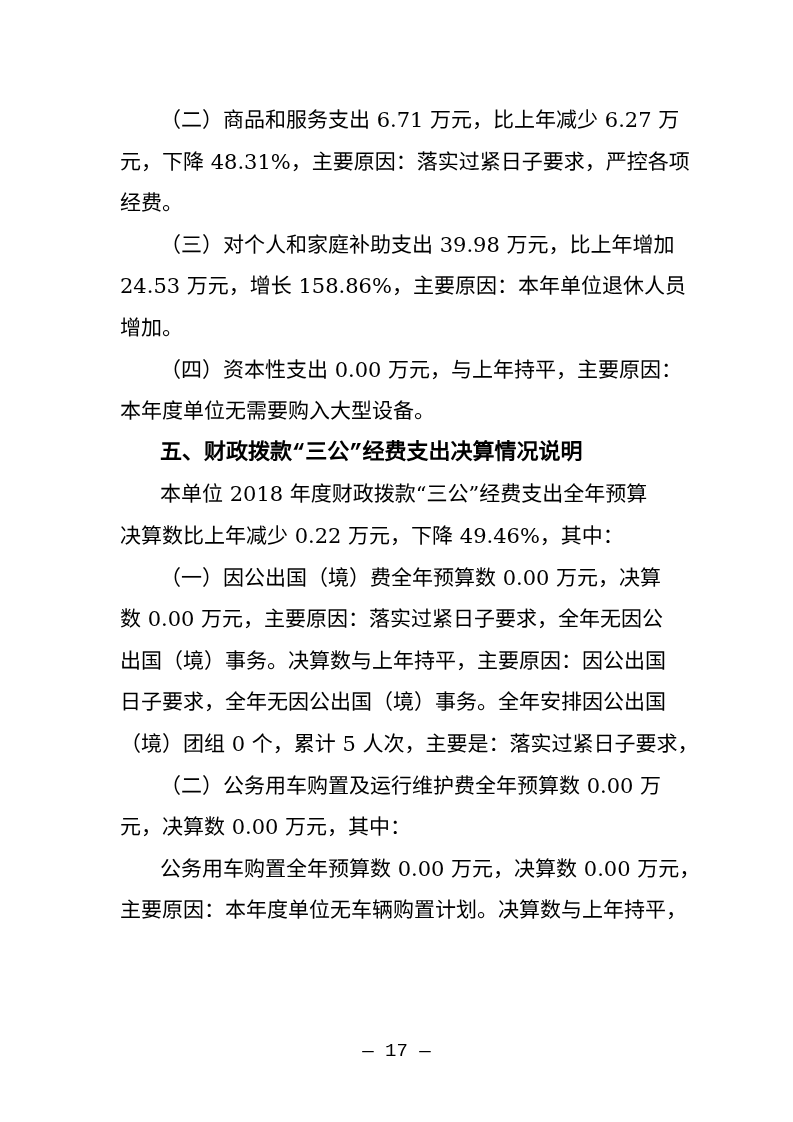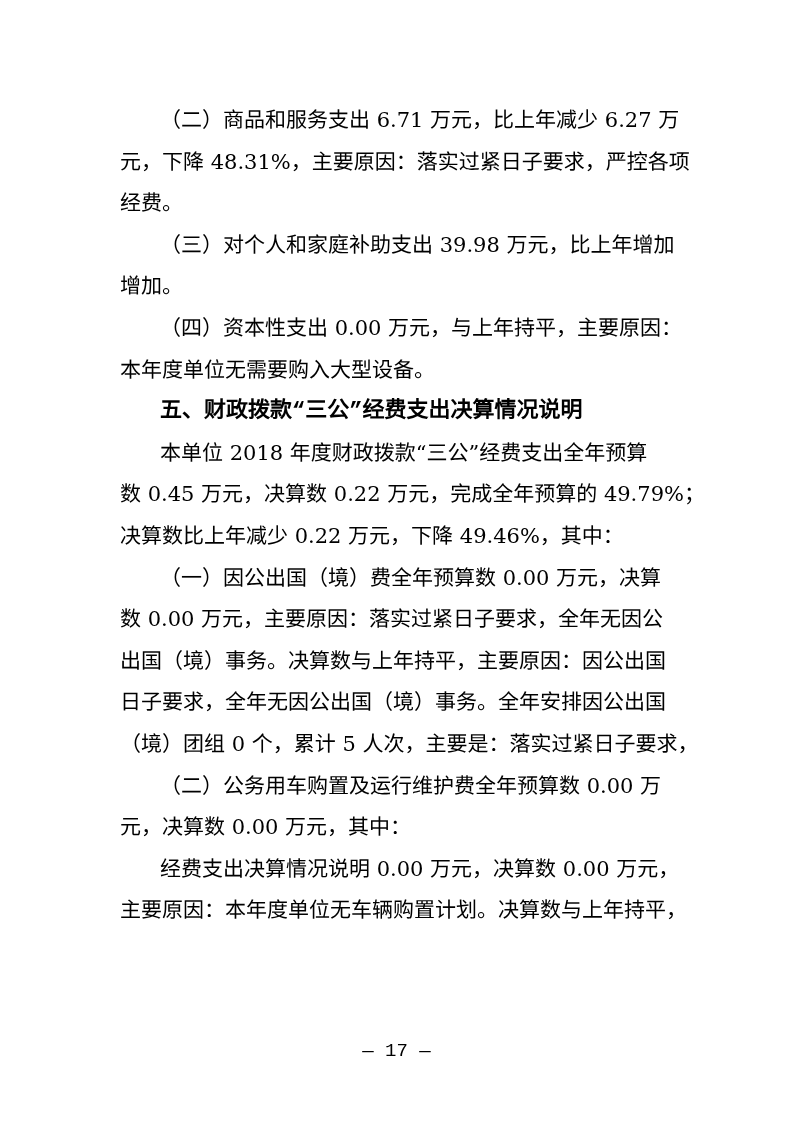--- a/index.html
+++ b/index.html
@@ -60,31 +60,31 @@
 </style>
 </head>
 <body>
 
 <div class="page">
   <div class="text-block">
       <div class="line indent">（二）商品和服务支出 6.71 万元，比上年减少 6.27 万</div>
       <div class="line">元，下降 48.31%，主要原因：落实过紧日子要求，严控各项</div>
       <div class="line">经费。</div>
       <div class="line indent">（三）对个人和家庭补助支出 39.98 万元，比上年增加</div>
+      <div class="line">24.53 万元，增长 158.86%，主要原因：本年单位退休人员</div>
       <div class="line">增加。</div>
       <div class="line indent">（四）资本性支出 0.00 万元，与上年持平，主要原因：</div>
       <div class="line">本年度单位无需要购入大型设备。</div>
       <div class="line indent heading">五、财政拨款“三公”经费支出决算情况说明</div>
       <div class="line indent">本单位 2018 年度财政拨款“三公”经费支出全年预算</div>
-      <div class="line">数 0.45 万元，决算数 0.22 万元，完成全年预算的 49.79%；</div>
       <div class="line">决算数比上年减少 0.22 万元，下降 49.46%，其中：</div>
       <div class="line indent">（一）因公出国（境）费全年预算数 0.00 万元，决算</div>
       <div class="line">数 0.00 万元，主要原因：落实过紧日子要求，全年无因公</div>
       <div class="line">出国（境）事务。决算数与上年持平，主要原因：因公出国</div>
       <div class="line">日子要求，全年无因公出国（境）事务。全年安排因公出国</div>
       <div class="line">（境）团组 0 个，累计 5 人次，主要是：落实过紧日子要求，</div>
       <div class="line indent">（二）公务用车购置及运行维护费全年预算数 0.00 万</div>
       <div class="line">元，决算数 0.00 万元，其中：</div>
-      <div class="line indent">经费支出决算情况说明 0.00 万元，决算数 0.00 万元，</div>
+      <div class="line indent">公务用车购置全年预算数 0.00 万元，决算数 0.00 万元，</div>
       <div class="line">主要原因：本年度单位无车辆购置计划。决算数与上年持平，</div>
     </div>
   <div class="footer">— 17 —</div>
 </div>
 
 </body></html>

